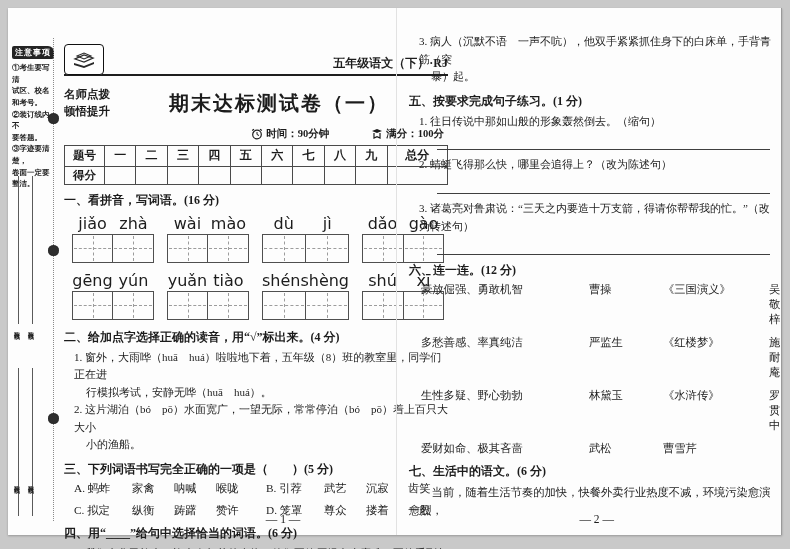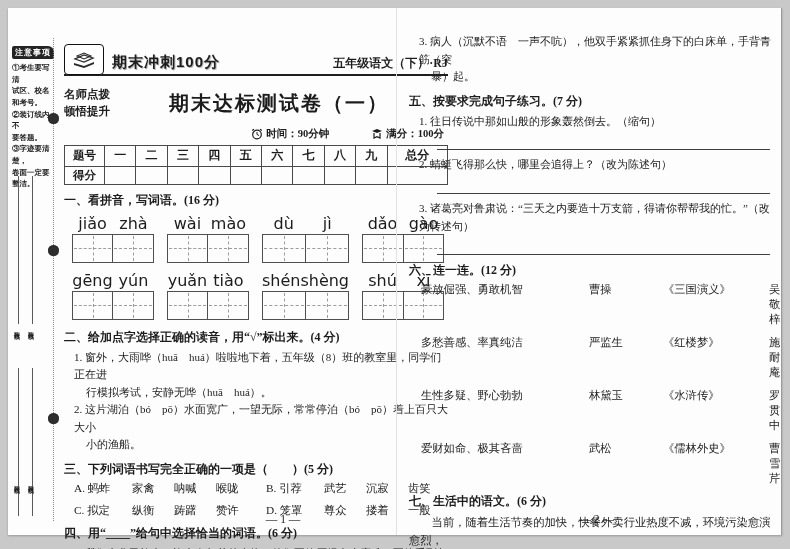--- a/index.html
+++ b/index.html
@@ -120,21 +120,20 @@
       <div class="main">
 
         <div class="hdr">
           <div class="logo-box">
             <svg class="icon-svg" width="26" height="18" viewBox="0 0 26 18">
               <path d="M3 12 L13 15 L23 11 L23 13 L13 17 L3 14 Z" fill="#2a2a2a"></path>
               <path d="M4 8 L13 11 L22 7 L13 4 Z" fill="none" stroke="#2a2a2a" stroke-width="1.3"></path>
               <path d="M6 5 L13 8 L20 5 L13 2 Z" fill="none" stroke="#2a2a2a" stroke-width="1.1"></path>
             </svg>
           </div>
-          <div class="brand">期末冲刺100分</div>
           <div class="edition">五年级语文（下）·RJ</div>
         </div>
 
         <div class="masthead">
           <div class="stamp">
             <div>名师点拨</div>
             <div>顿悟提升</div>
           </div>
           <div class="test-title">期末达标测试卷（一）</div>
         </div>
@@ -303,21 +302,21 @@
 
         <div class="pagenum pl">— 1 —</div>
       </div>
     </div>
 
     <div class="page-right">
 
       <div class="item">3. 病人（沉默不语　一声不吭），他双手紧紧抓住身下的白床单，手背青筋（突</div>
       <div class="item cont">暴）起。</div>
 
-      <div class="sec-title">五、按要求完成句子练习。(7 分)</div>
+      <div class="sec-title">五、按要求完成句子练习。(1 分)</div>
       <div class="item">1. 往日传说中那如山般的形象轰然倒去。（缩句）</div>
       <div class="ans"></div>
       <div class="item">2. 蜻蜓飞得那么快，哪里会追得上？（改为陈述句）</div>
       <div class="ans"></div>
       <div class="item">3. 诸葛亮对鲁肃说：“三天之内要造十万支箭，得请你帮帮我的忙。”（改为转述句）</div>
       <div class="ans"></div>
 
       <div class="sec-title">六、连一连。(12 分)</div>
       <div class="match-grid">
         <span>豪放倔强、勇敢机智</span>
@@ -327,21 +326,20 @@
         <span>多愁善感、率真纯洁</span>
         <span>严监生</span>
         <span>《红楼梦》</span>
         <span>施耐庵</span>
         <span>生性多疑、野心勃勃</span>
         <span>林黛玉</span>
         <span>《水浒传》</span>
         <span>罗贯中</span>
         <span>爱财如命、极其吝啬</span>
         <span>武松</span>
-        <span>《儒林外史》</span>
         <span>曹雪芹</span>
       </div>
 
       <div class="sec-title">七、生活中的语文。(6 分)</div>
       <div class="para">
         <div class="ind">当前，随着生活节奏的加快，快餐外卖行业热度不减，环境污染愈演愈烈，</div>
 
       </div>
 
       <div class="pagenum">— 2 —</div>

